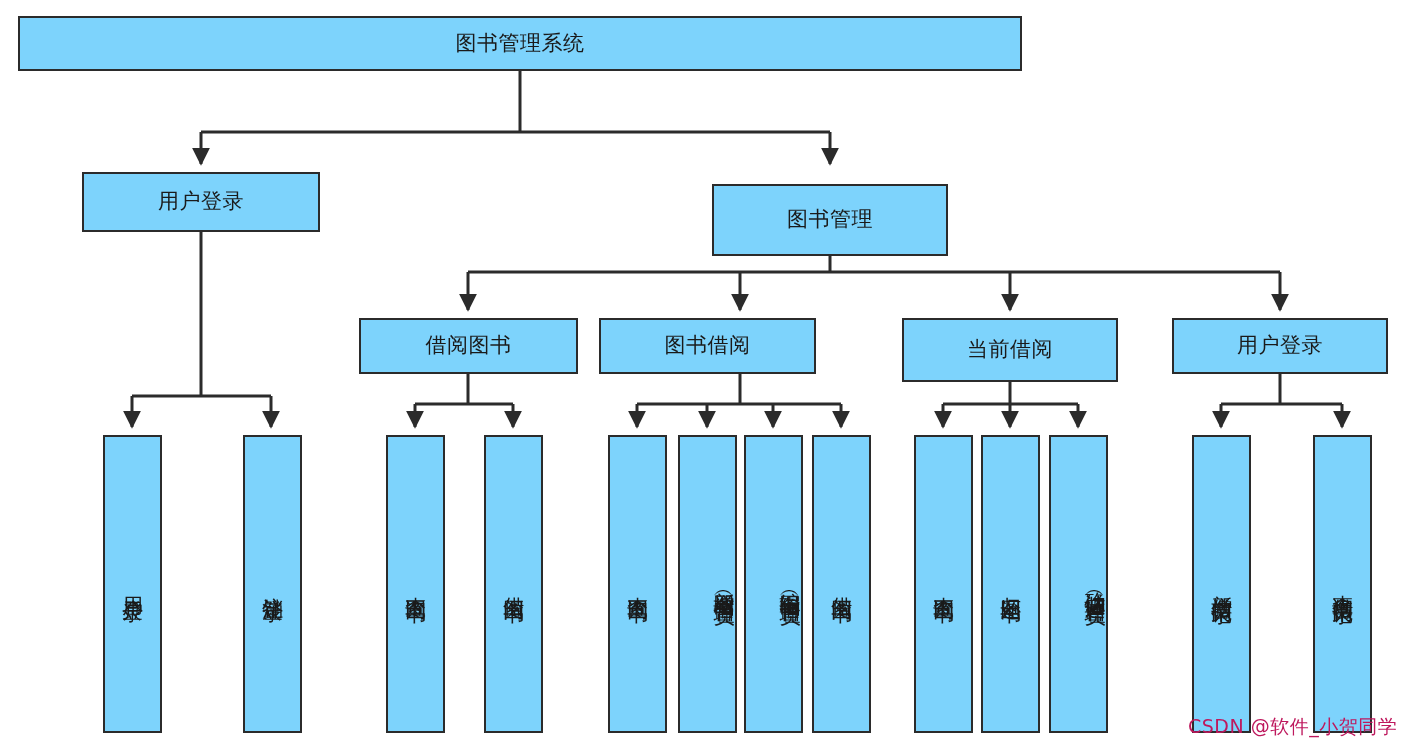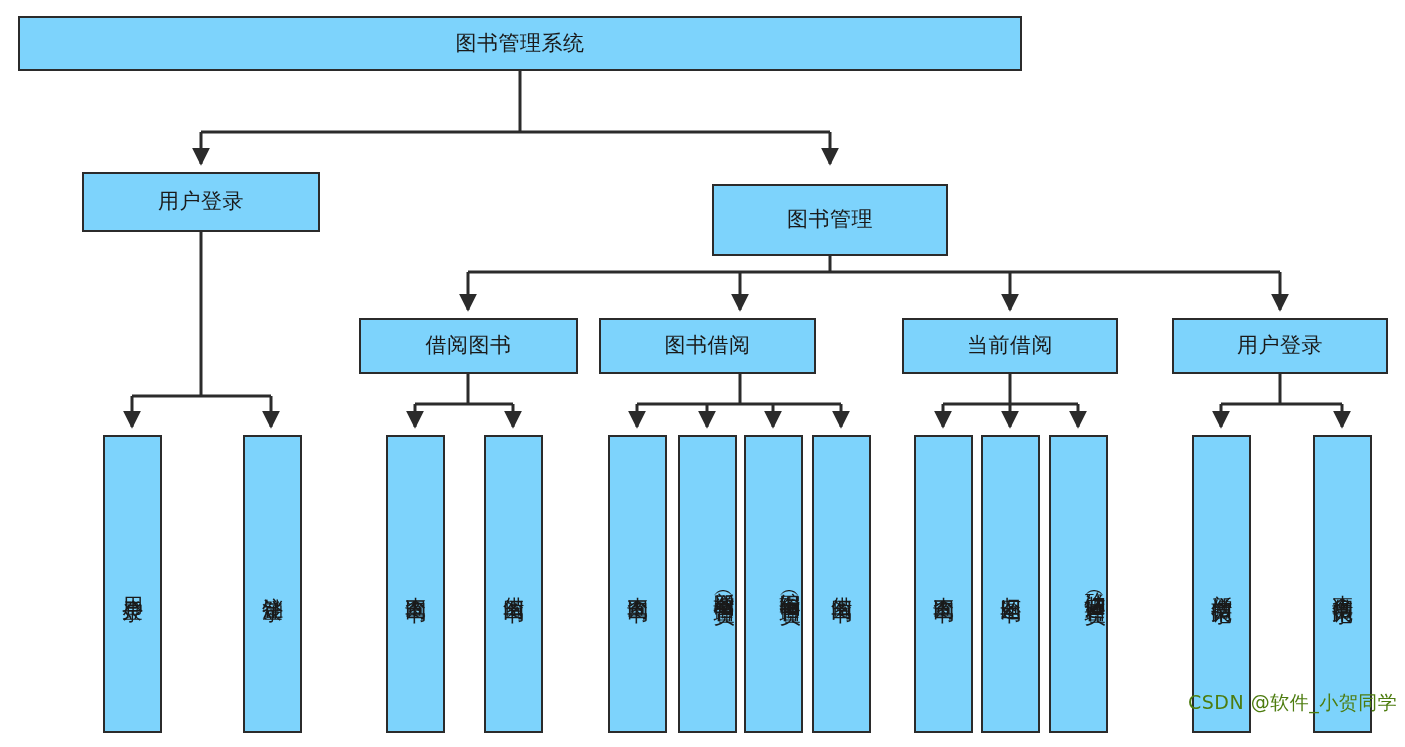--- a/index.html
+++ b/index.html
@@ -125,33 +125,33 @@
   <div class="node horiz" id="node-root" style="left: 18px; top: 16px; width: 1004px; height: 55px;">图书管理系统</div>
 
   <div class="node horiz" id="node-user-login" style="left: 82px; top: 172px; width: 238px; height: 60px;">用户登录</div>
 
   <div class="node horiz" id="node-book-manage" style="left: 712px; top: 172px; width: 236px; height: 72px; margin-top: 12px;">图书管理</div>
 
   <div class="node horiz" id="node-new-book-recommend" style="left: 359px; top: 318px; width: 219px; height: 56px;">借阅图书</div>
 
   <div class="node horiz" id="node-book-borrow" style="left: 599px; top: 318px; width: 217px; height: 56px;">图书借阅</div>
 
-  <div class="node horiz" id="node-current-borrow" style="left: 902px; top: 318px; width: 216px; height: 56px;">当前借阅</div>
+  <div class="node horiz" id="node-current-borrow" style="left: 902px; top: 318px; width: 216px; height: 64px;">当前借阅</div>
 
   <div class="node horiz" id="node-borrow-record" style="left: 1172px; top: 318px; width: 216px; height: 56px;">用户登录</div>
 
   <div class="node vert" id="leaf-0" style="left: 103px; top: 435px; width: 59px; height: 298px;">用户登录</div>
   <div class="node vert" id="leaf-1" style="left: 243px; top: 435px; width: 59px; height: 298px;">注销登录</div>
   <div class="node vert" id="leaf-2" style="left: 386px; top: 435px; width: 59px; height: 298px;">查询图书</div>
   <div class="node vert" id="leaf-3" style="left: 484px; top: 435px; width: 59px; height: 298px;">借阅图书</div>
   <div class="node vert" id="leaf-4" style="left: 608px; top: 435px; width: 59px; height: 298px;">查询图书</div>
   <div class="node vert toptext" id="leaf-5" style="left: 678px; top: 435px; width: 59px; height: 298px;">新增图书（管理员）</div>
   <div class="node vert toptext" id="leaf-6" style="left: 744px; top: 435px; width: 59px; height: 298px;">编辑图书（管理员）</div>
   <div class="node vert" id="leaf-7" style="left: 812px; top: 435px; width: 59px; height: 298px;">借阅图书</div>
   <div class="node vert" id="leaf-8" style="left: 914px; top: 435px; width: 59px; height: 298px;">查询图书</div>
   <div class="node vert" id="leaf-9" style="left: 981px; top: 435px; width: 59px; height: 298px;">归还图书</div>
   <div class="node vert toptext" id="leaf-10" style="left: 1049px; top: 435px; width: 59px; height: 298px;">确认归还（管理员）</div>
   <div class="node vert" id="leaf-11" style="left: 1192px; top: 435px; width: 59px; height: 298px;">新增借阅记录</div>
   <div class="node vert" id="leaf-12" style="left: 1313px; top: 435px; width: 59px; height: 298px;">查询借阅记录</div>
 
-  <div class="watermark" id="watermark" style="left: 1188px; top: 690px; color: #4d7c0f;">CSDN @软件_小贺同学</div>
+  <div class="watermark" id="watermark" style="left: 1188px; top: 714px; color: #be185d;">CSDN @软件_小贺同学</div>
 
 </div>
 
 </body></html>

